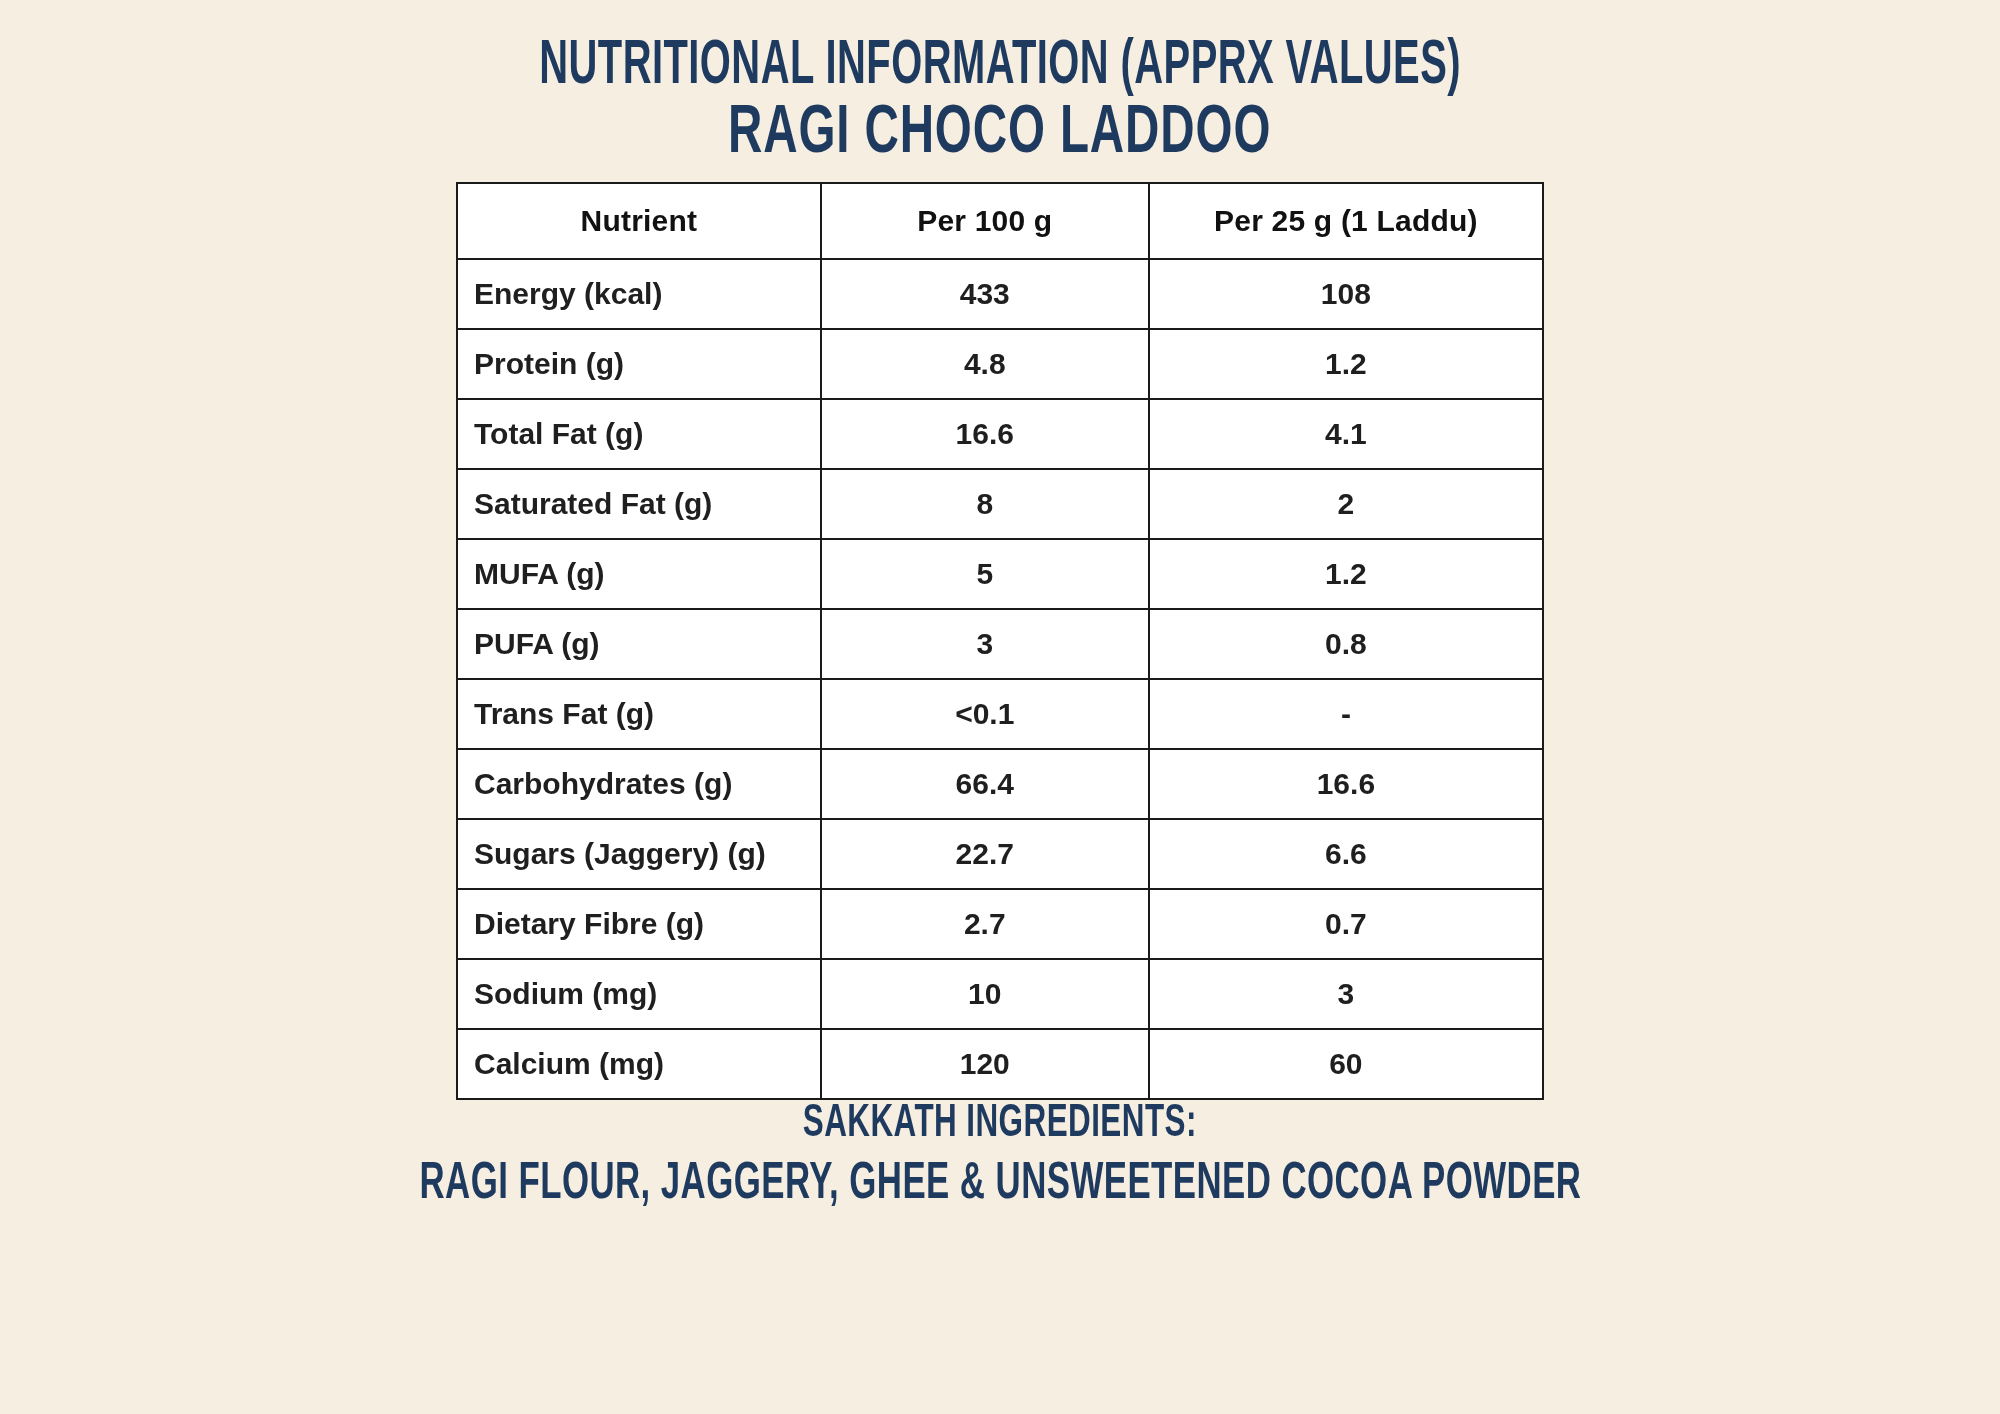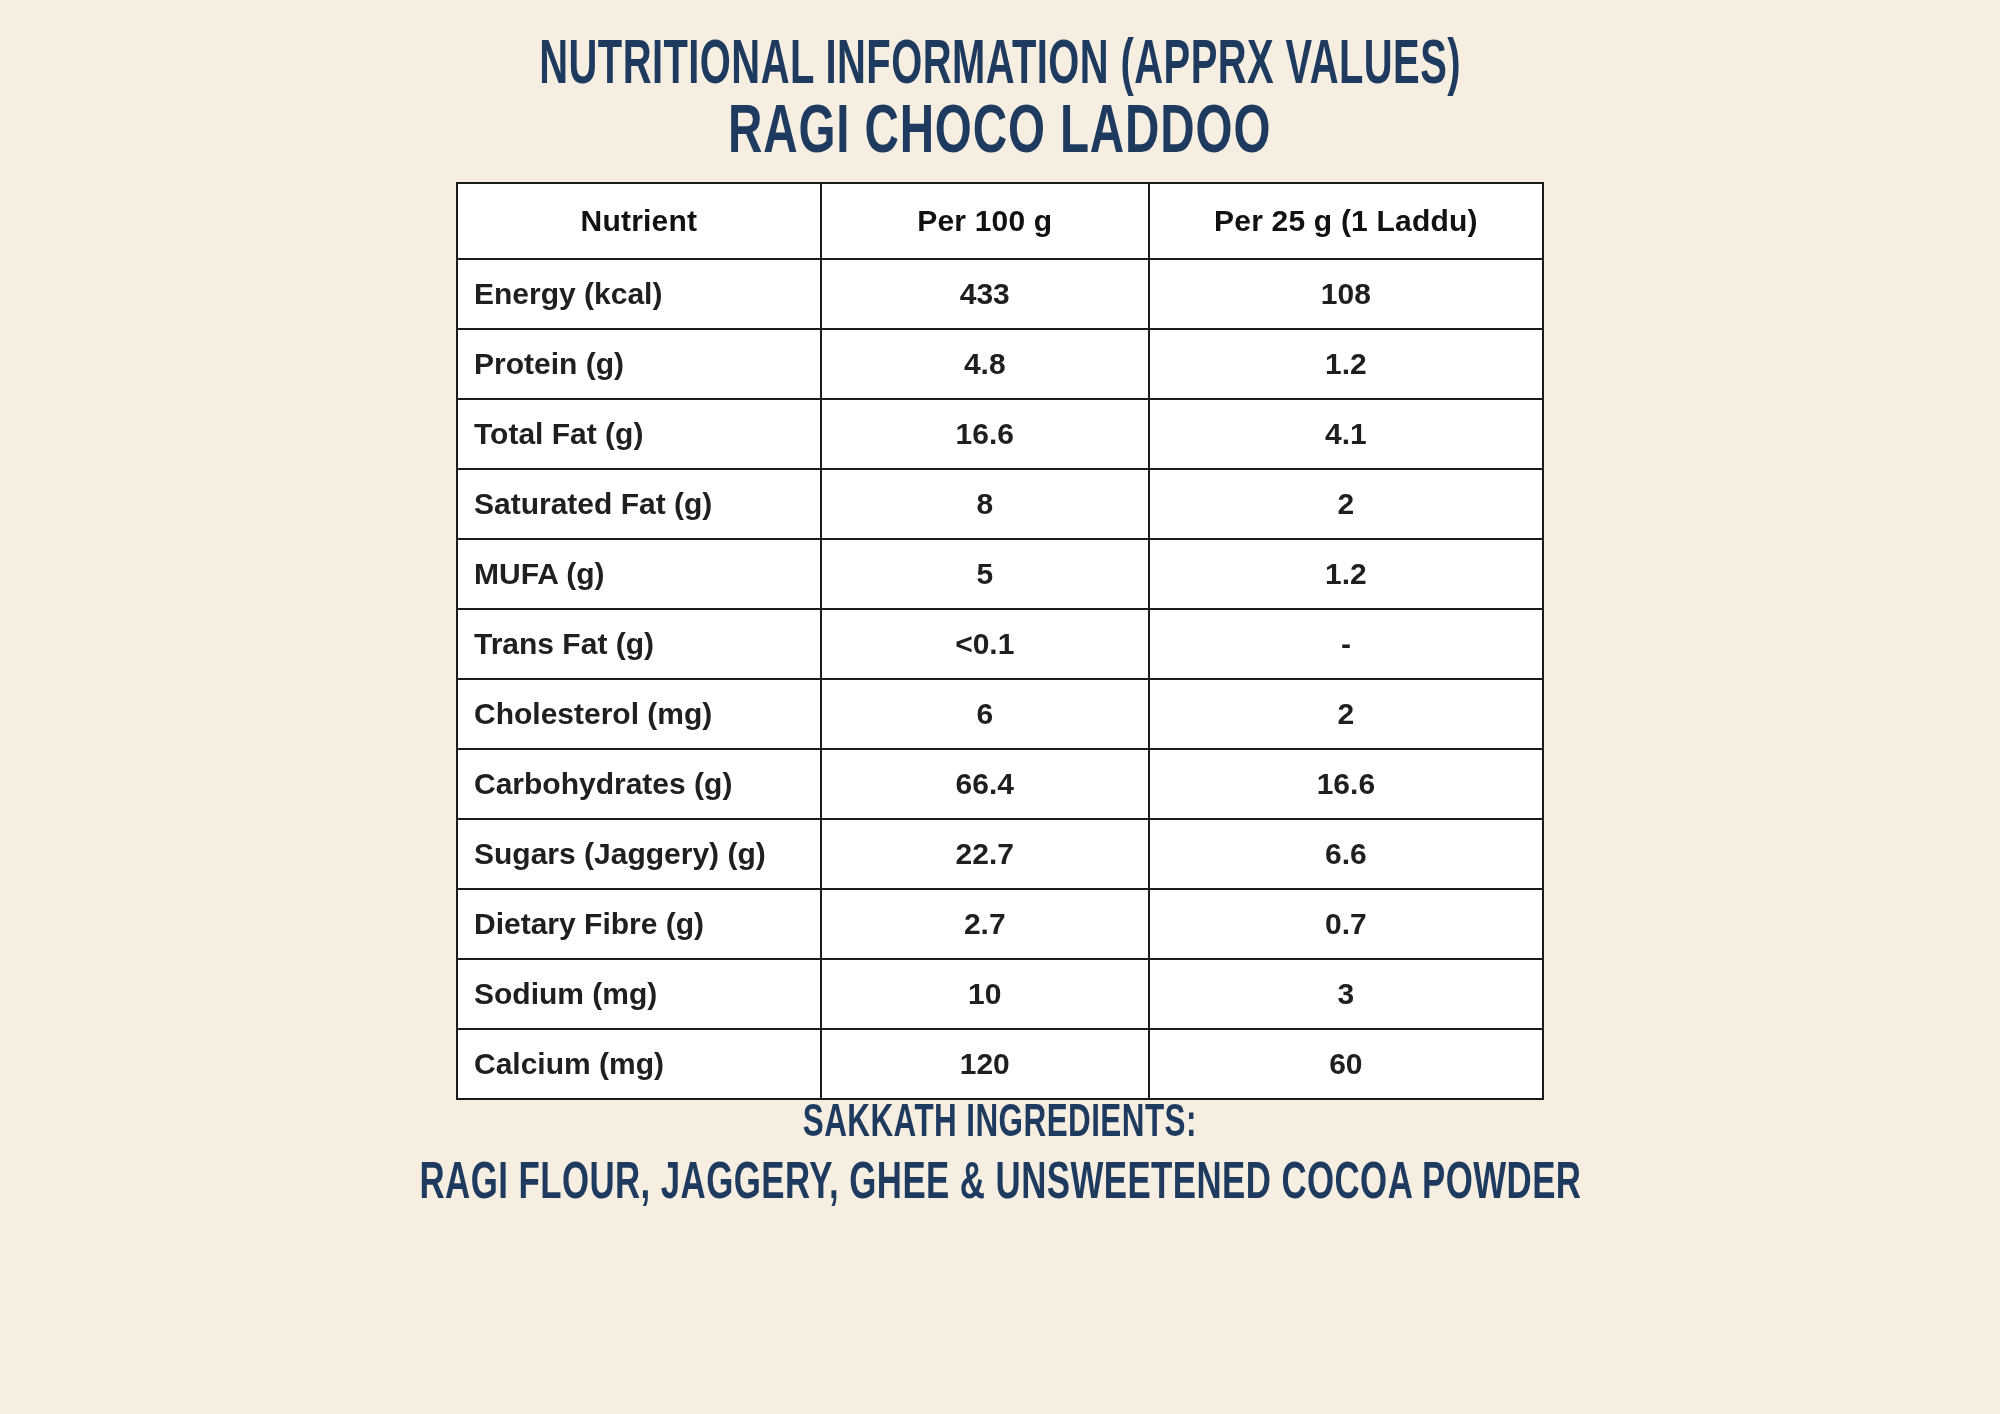--- a/index.html
+++ b/index.html
@@ -133,28 +133,28 @@
           <td class="label">Saturated Fat (g)</td>
           <td class="value">8</td>
           <td class="value">2</td>
         </tr>
         <tr>
           <td class="label">MUFA (g)</td>
           <td class="value">5</td>
           <td class="value">1.2</td>
         </tr>
         <tr>
+          <td class="label">PUFA (g)</td>
+          <td class="value">3</td>
+          <td class="value">0.8</td>
+        </tr>
+        <tr>
           <td class="label">Trans Fat (g)</td>
           <td class="value">&lt;0.1</td>
           <td class="value">-</td>
-        </tr>
-        <tr>
-          <td class="label">Cholesterol (mg)</td>
-          <td class="value">6</td>
-          <td class="value">2</td>
         </tr>
         <tr>
           <td class="label">Carbohydrates (g)</td>
           <td class="value">66.4</td>
           <td class="value">16.6</td>
         </tr>
         <tr>
           <td class="label">Sugars (Jaggery) (g)</td>
           <td class="value">22.7</td>
           <td class="value">6.6</td>

